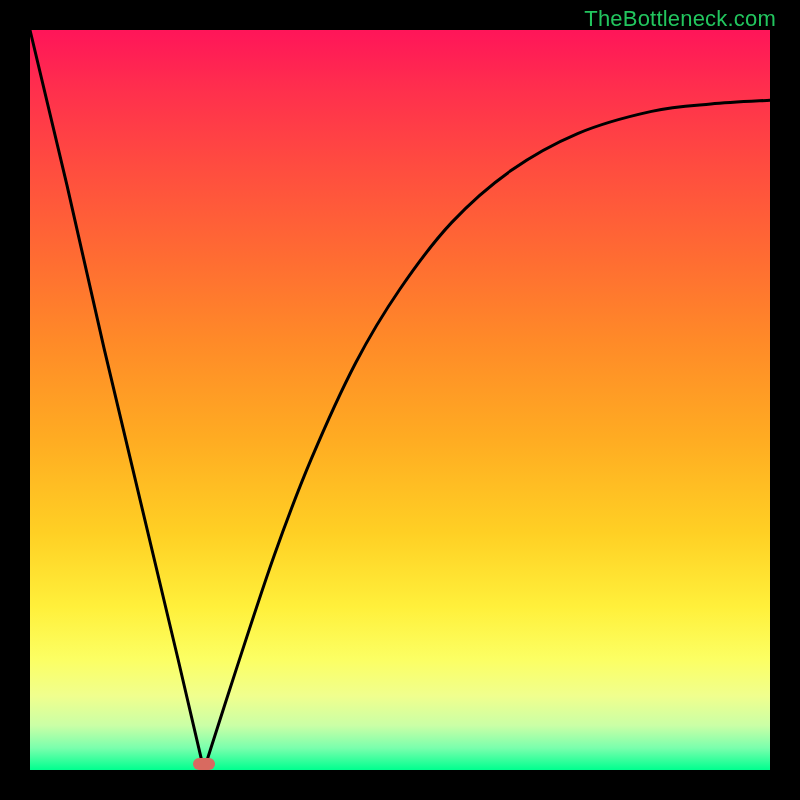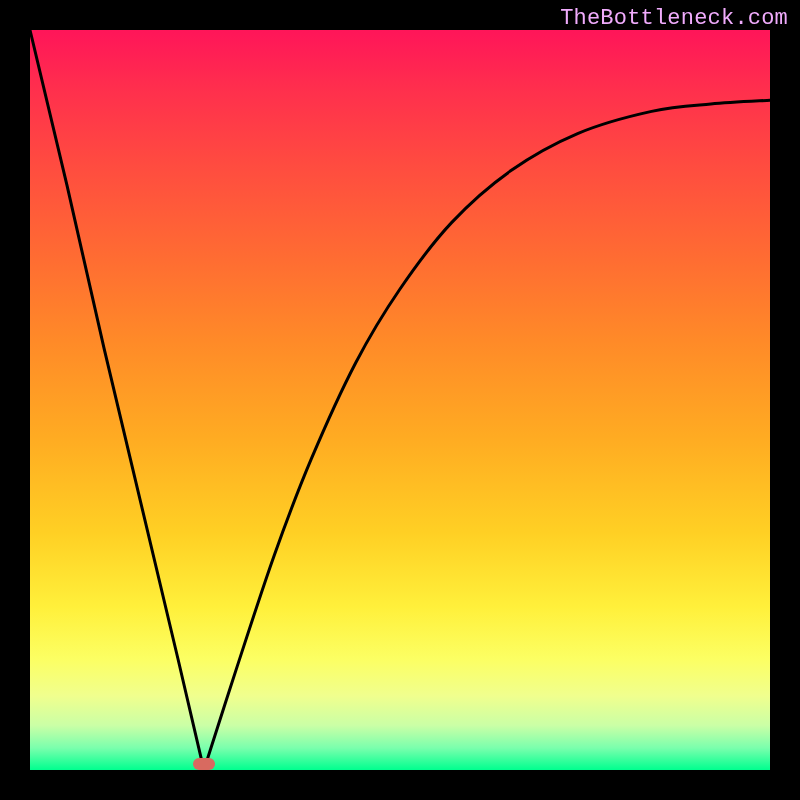--- a/index.html
+++ b/index.html
@@ -36,26 +36,25 @@
       #fcff63 85%,
       #f0ff8e 90%,
       #caffa6 94%,
       #7bffad 97%,
       #00ff8f 100%
     );
   }
   .watermark {
     position: absolute;
     top: 6px;
-    right: 12px;
-    color: #f0abfc;
+    right: 24px;
+    color: #22c55e;
     font-size: 22px;
     letter-spacing: 0.2px;
     user-select: none;
-    font-family: Liberation Mono, monospace;
   }
   svg.curve {
     position: absolute;
     left: 0;
     top: 0;
     width: 100%;
     height: 100%;
     overflow: visible;
   }
   .marker {

